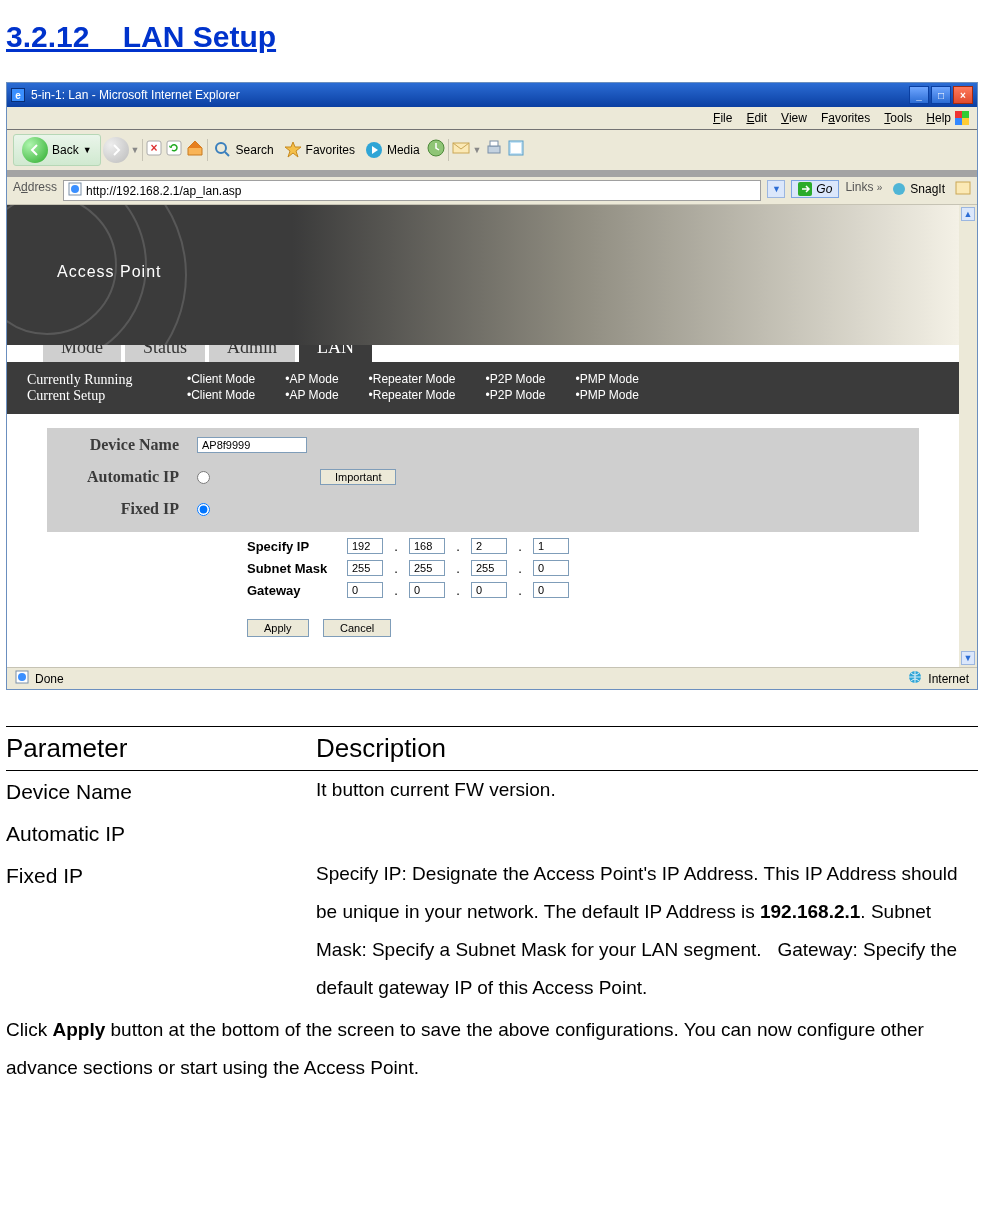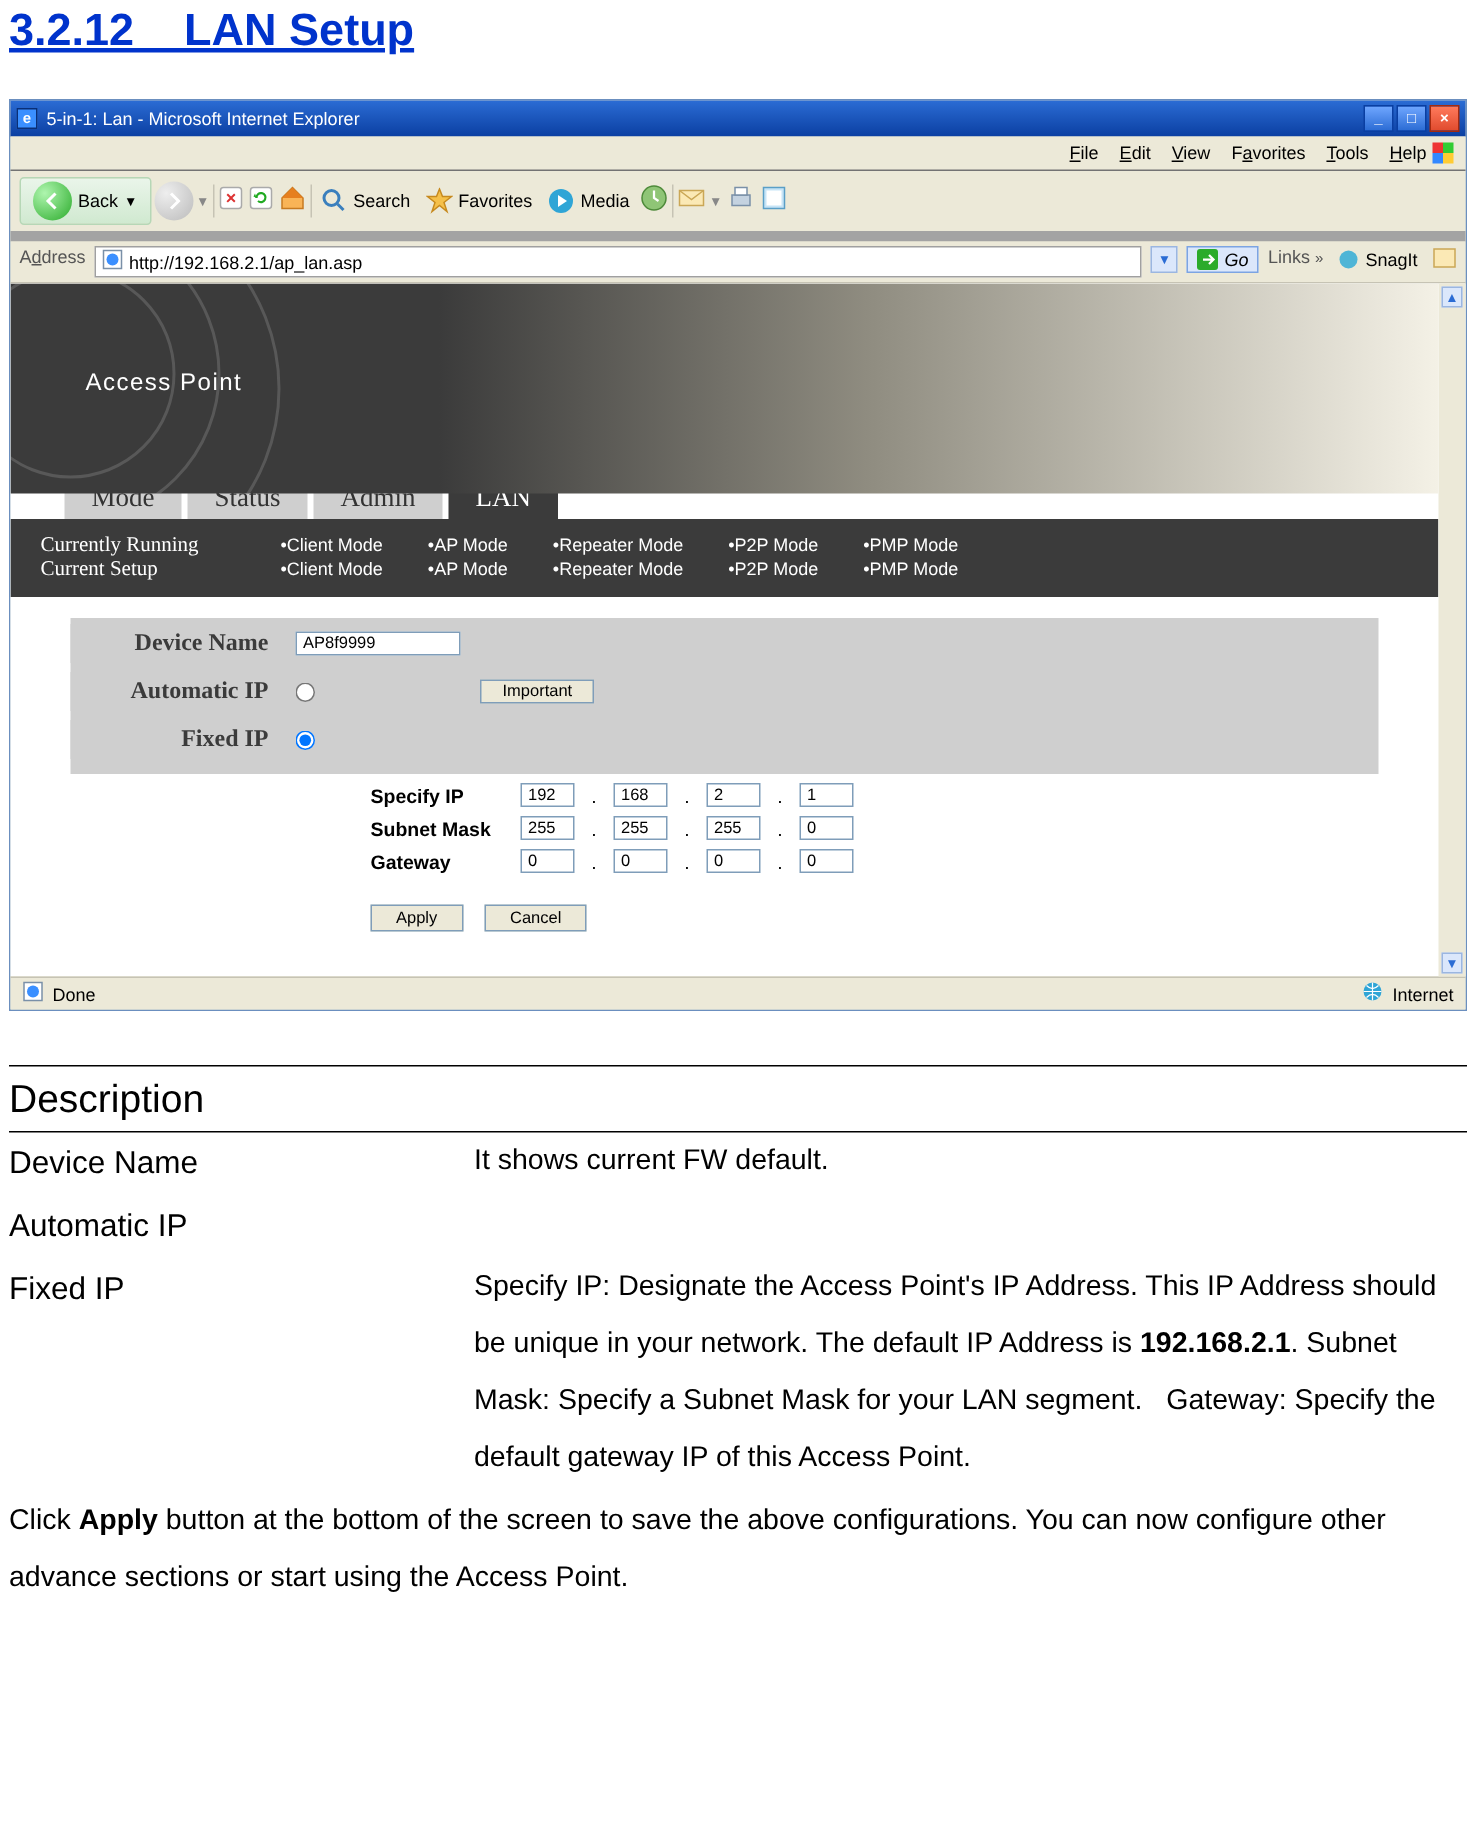--- a/index.html
+++ b/index.html
@@ -1,18 +1,18 @@
 <!DOCTYPE html>
 <html><head>
 <meta charset="utf-8">
 <style>
   * { box-sizing: border-box; margin: 0; padding: 0; }
   body { font-family: Arial, Helvetica, sans-serif; background: #fff; width: 984px; }
   .page { padding: 4px 6px 20px 6px; }
-  .section-title { color: #0033cc; font-size: 30px; font-weight: bold; text-decoration: underline; margin-bottom: 28px; margin-top:0;}
+  .section-title { color: #0033cc; font-size: 30px; font-weight: bold; text-decoration: underline; margin-bottom: 28px; margin-top:16px;}
 
   
   .window { border: 1px solid #6b8fbf; background: #ece9d8; }
   .titlebar { display:flex; align-items:center; justify-content:space-between; background: linear-gradient(#2b6cd4,#0b3fa2); color:#fff; font-size:12px; padding:3px 4px; }
   .titlebar-left { display:flex; align-items:center; gap:6px;}
   .ie-icon { width:14px; height:14px; background:#3a8fff; border:1px solid #0a2f77; font-size:10px; color:#fff; display:flex; align-items:center; justify-content:center; font-weight:bold;}
   .win-btns { display:flex; gap:2px;}
   .win-btn { width:20px; height:18px; background:linear-gradient(#6fa6ff,#2b6cd4); border:1px solid #0a3fa2; color:#fff; font-weight:bold; font-size:10px; display:flex; align-items:center; justify-content:center;}
   .win-btn.close { background:linear-gradient(#ff7a5c,#e04b2e); border-color:#a52a0e;}
 
@@ -354,26 +354,27 @@
               <circle cx="7" cy="7" r="6" fill="#2fa5d6"></circle>
               <path d="M1 7 h12 M7 1 v12 M3 3 q4 4 8 0 M3 11 q4 -4 8 0" stroke="#fff" stroke-width="0.8" fill="none"></path>
             </svg></span>
         <span>Internet</span>
       </div>
     </div>
   </div>
 
   <div class="desc-section">
     <div class="desc-header">
+      <div class="col1">Parameter</div>
       <div class="col2">Description</div>
     </div>
     <div class="desc-body">
       <div class="desc-row">
         <div class="col1">Device Name</div>
-        <div class="col2">It shows current FW default.</div>
+        <div class="col2">It button current FW version.</div>
       </div>
       <div class="desc-row">
         <div class="col1">Automatic IP</div>
       </div>
       <div class="desc-row">
         <div class="col1">Fixed IP</div>
         <div class="col2">
           Specify IP: Designate the Access Point's IP Address. This IP Address should be unique in your network. The default IP Address is <b>192.168.2.1</b>. Subnet Mask: Specify a Subnet Mask for your LAN segment.&nbsp;&nbsp;&nbsp;Gateway: Specify the default gateway IP of this Access Point.
         </div>
       </div>

